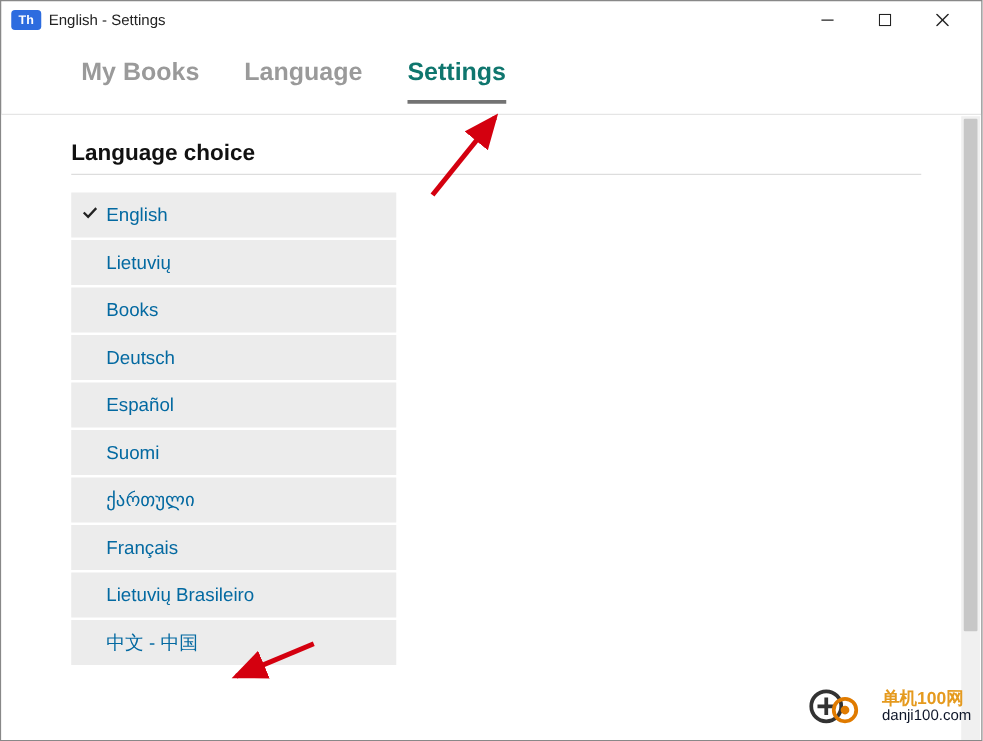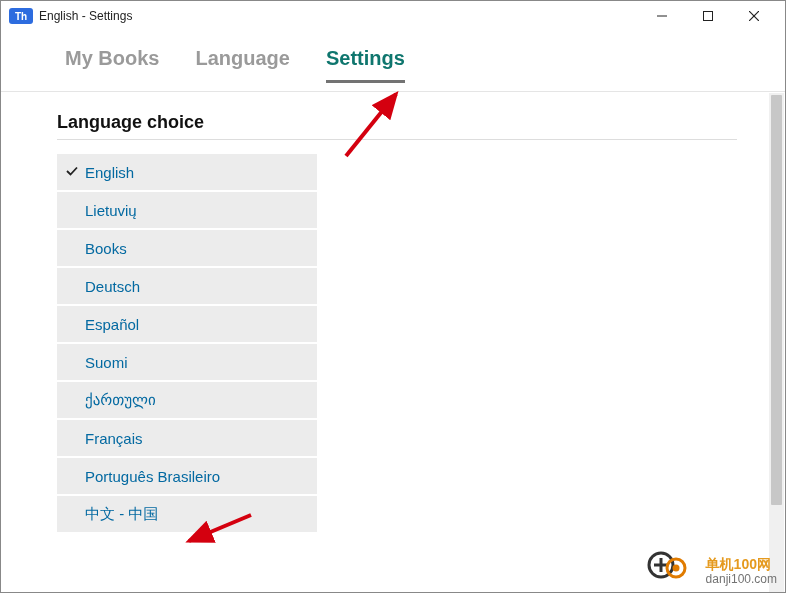--- a/index.html
+++ b/index.html
@@ -121,34 +121,34 @@
   .arrow {
     position: absolute;
     pointer-events: none;
   }
   
   .watermark {
     position: absolute;
     right: 8px;
     bottom: 6px;
     display: flex;
-    align-items: flex-end;
+    align-items: center;
     gap: 18px;
     pointer-events: none;
   }
   .watermark .wm-icon {
     width: 42px; height: 42px;
     position: relative;
   }
   .watermark .wm-text {
     display: flex; flex-direction: column;
     line-height: 1.1;
   }
   .watermark .wm-line1 { font-size: 14px; color: #e59a1e; font-weight: 600; }
-  .watermark .wm-line2 { font-size: 12px; color: #737373; }
+  .watermark .wm-line2 { font-size: 12px; color: #0f172a; }
 </style>
 </head>
 <body>
 
 <div class="titlebar">
   <div class="app-icon">Th</div>
   <span class="title-text">English - Settings</span>
   <div class="spacer"></div>
   <div class="win-controls">
     <div class="win-btn">
@@ -212,21 +212,21 @@
       <div class="lang-item">
 
         <span>ქართული</span>
       </div>
       <div class="lang-item">
 
         <span>Français</span>
       </div>
       <div class="lang-item">
 
-        <span>Português Brasileiro</span>
+        <span>Lietuvių Brasileiro</span>
       </div>
       <div class="lang-item">
 
         <span>中文 - 中国</span>
       </div>
 
     </div>
   </div>
 
   <div class="scrollbar-track">

